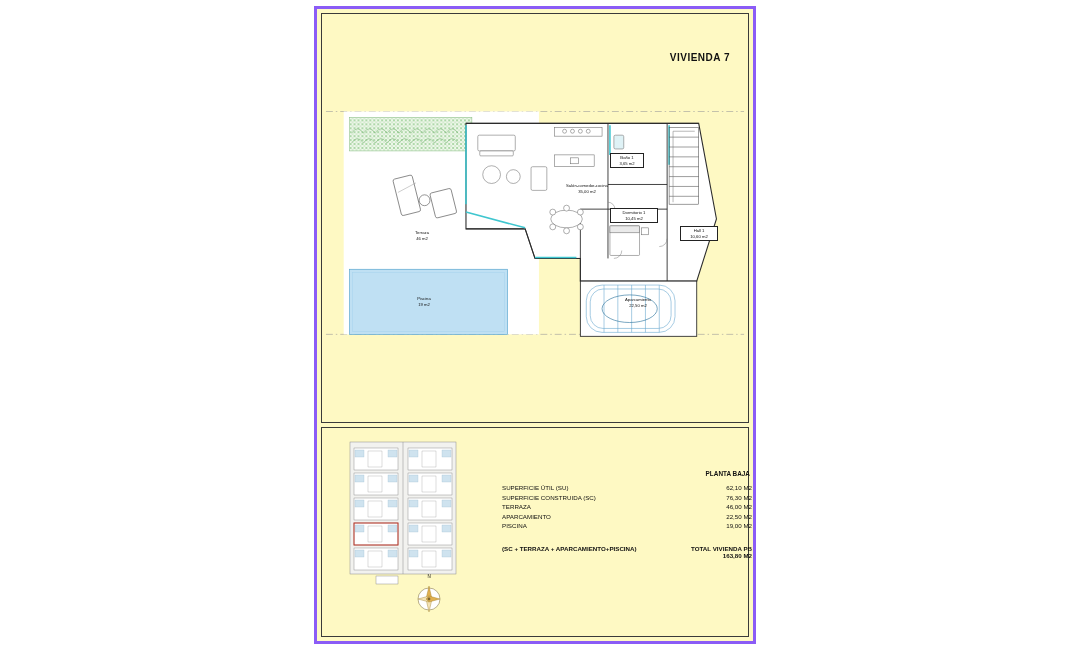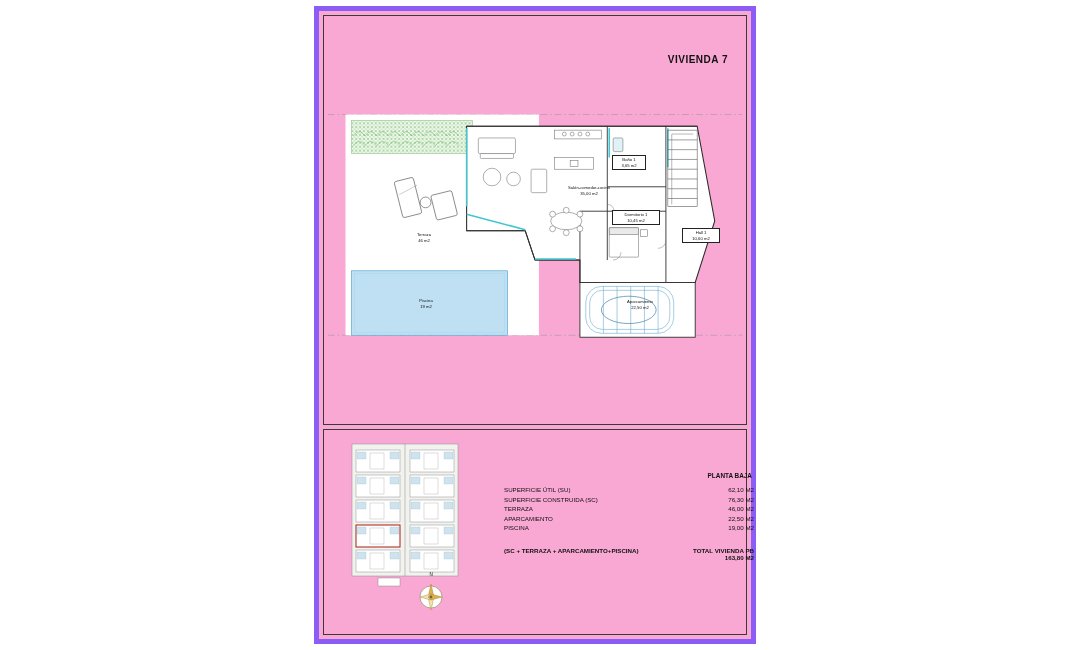--- a/index.html
+++ b/index.html
@@ -1,17 +1,17 @@
 <!DOCTYPE html>
 <html><head>
 <meta charset="utf-8">
 <style>
   html,body{margin:0;padding:0;background:#ffffff;}
   body{width:1070px;height:650px;font-family:"Liberation Sans",sans-serif;overflow:hidden;}
-  .sheet{position:absolute;left:314px;top:6px;width:442px;height:638px;border:5px solid #8b5cf6;background:#f9a8d4;box-sizing:border-box;}
+  .sheet{position:absolute;left:314px;top:6px;width:442px;height:638px;border:3px solid #8b5cf6;background:#fef9c3;box-sizing:border-box;}
   .panel-top{position:absolute;left:4px;top:4px;right:4px;height:410px;border:1px solid #3a3a3a;box-sizing:border-box;}
   .panel-bottom{position:absolute;left:4px;top:418px;right:4px;bottom:4px;border:1px solid #3a3a3a;box-sizing:border-box;}
 
   .title-main{position:absolute;right:18px;top:38px;font-size:10px;font-weight:bold;letter-spacing:.5px;color:#111;}
 
   
   .plan{position:absolute;left:0;top:0;width:100%;height:100%;}
   svg{display:block;}
 
   .lbl{position:absolute;font-size:4.2px;color:#111;text-align:center;line-height:1.35;white-space:nowrap;}

